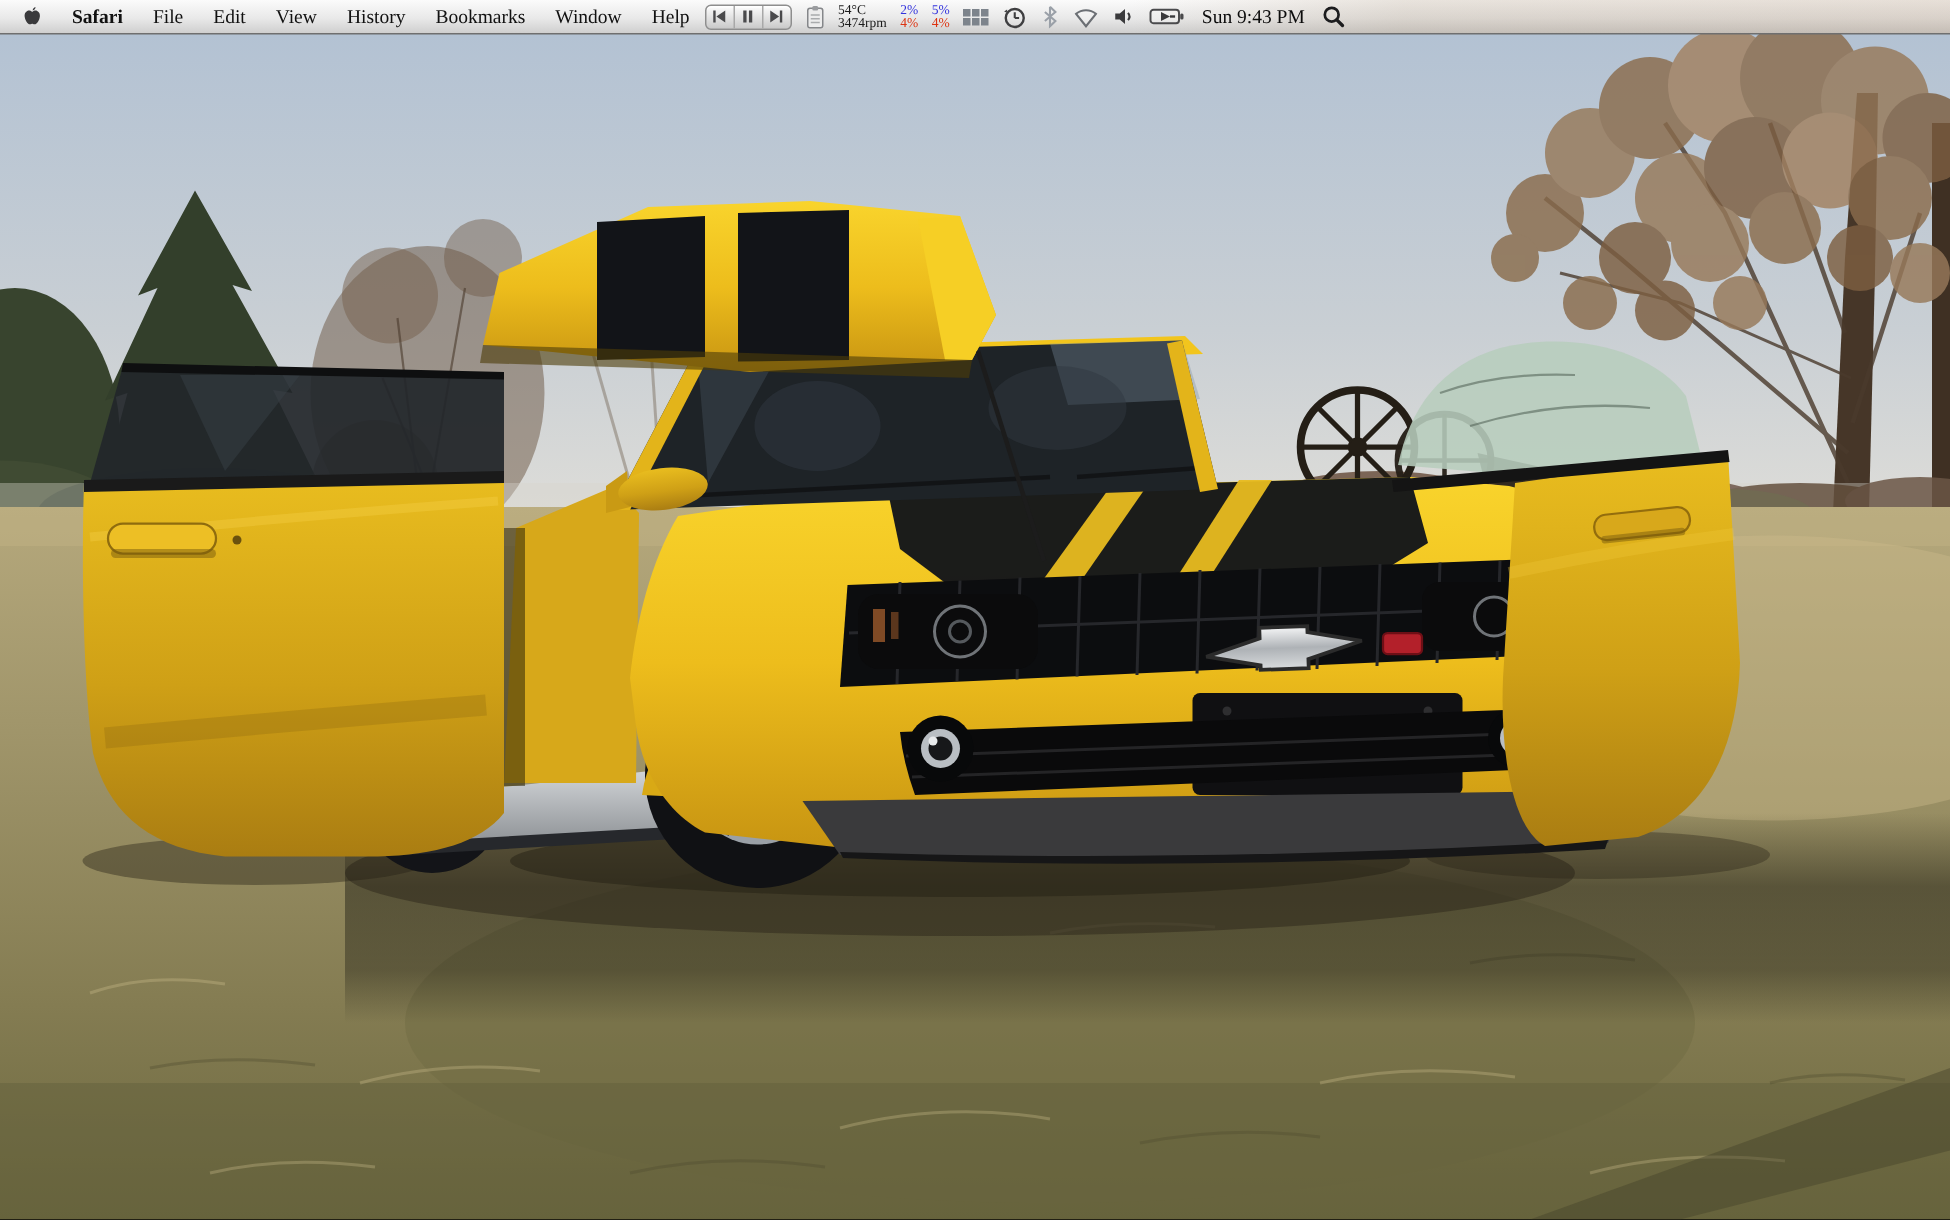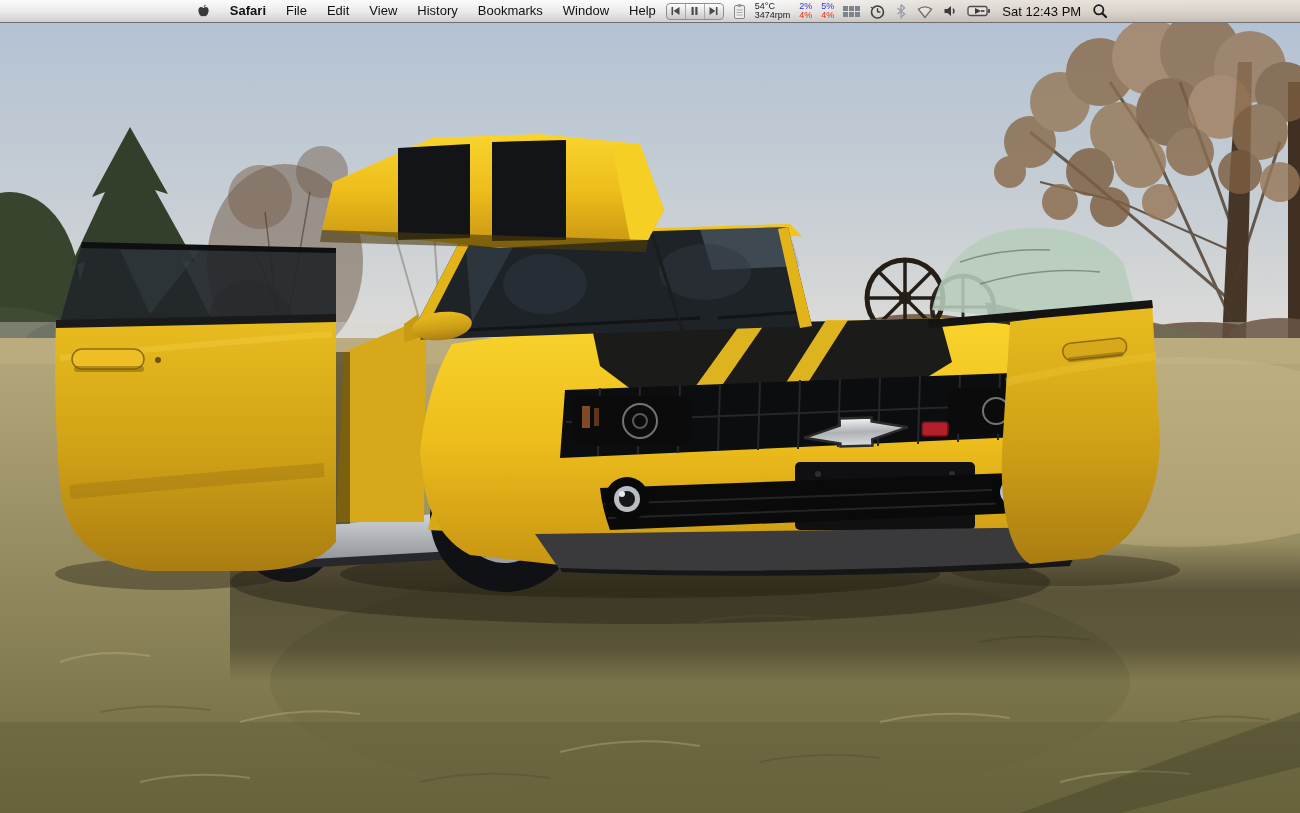--- a/index.html
+++ b/index.html
@@ -3,22 +3,22 @@
 <meta charset="utf-8">
 <style>
   html,body{margin:0;padding:0;width:1300px;height:813px;overflow:hidden;background:#000;
     font-family:"Liberation Sans","DejaVu Sans",sans-serif;}
   .desktop{position:absolute;inset:0;width:1300px;height:813px;}
   .wallpaper{position:absolute;top:22px;left:0;width:1300px;height:791px;display:block;}
   
   .menubar{position:absolute;top:0;left:0;width:1300px;height:22px;
     background:linear-gradient(#fbfbfb, #e9e9e9 55%, #cfcfcf);
     border-bottom:1px solid #6f6f6f;
-    display:flex;align-items:center;justify-content:center;
-    font-size:13px;color:#111;z-index:10;}
+    display:flex;align-items:center;justify-content:flex-start;
+    font-size:13px;color:#111;z-index:10;font-family:Liberation Serif, serif;}
   .menubar::after{content:"";position:absolute;inset:0;pointer-events:none;
     background:linear-gradient(to right, rgba(150,120,85,0) 58%, rgba(150,120,85,.18) 72%, rgba(160,125,90,.22) 100%);}
   .mb-left{display:flex;align-items:center;height:22px;}
   .apple{display:flex;align-items:center;padding:0 9px 0 14px;height:22px;cursor:default;}
   .mitem{padding:0 10px;line-height:22px;white-space:nowrap;}
   .mitem.bold{font-weight:bold;}
   .mb-right{display:flex;align-items:center;height:22px;gap:9px;padding-right:10px;position:relative;z-index:2;}
   .media-widget{display:flex;align-items:center;height:15px;border:1px solid #8e8e8e;border-radius:4px;
     background:linear-gradient(#fdfdfd,#c9c9c9);box-shadow:inset 0 1px 0 #fff;}
   .media-widget span{display:flex;align-items:center;justify-content:center;width:18px;height:15px;}
@@ -456,21 +456,21 @@
 
     <span class="icon">
       <svg width="24" height="14" viewBox="0 0 24 14">
         <rect x="1" y="2.5" width="19" height="9" rx="2" fill="rgba(255,255,255,0.25)" stroke="#4a4a4c" stroke-width="1.3"></rect>
         <rect x="20.8" y="5" width="2.2" height="4" rx="1" fill="#4a4a4c"></rect>
         <path d="M14,7 L8,4 L8,10 Z" fill="#3a3a3c"></path>
         <rect x="14" y="6.2" width="3.4" height="1.6" fill="#3a3a3c"></rect>
       </svg>
     </span>
 
-    <span class="clock">Sat 12:43 PM</span>
+    <span class="clock">Sun 9:43 PM</span>
 
     <span class="icon">
       <svg width="16" height="16" viewBox="0 0 16 16">
         <circle cx="6.8" cy="6.8" r="4.6" stroke="#1c1c1e" stroke-width="1.8" fill="none"></circle>
         <path d="M10.2,10.2 L14,14" stroke="#1c1c1e" stroke-width="2.2" stroke-linecap="round"></path>
       </svg>
     </span>
   </div>
 </div>
 

